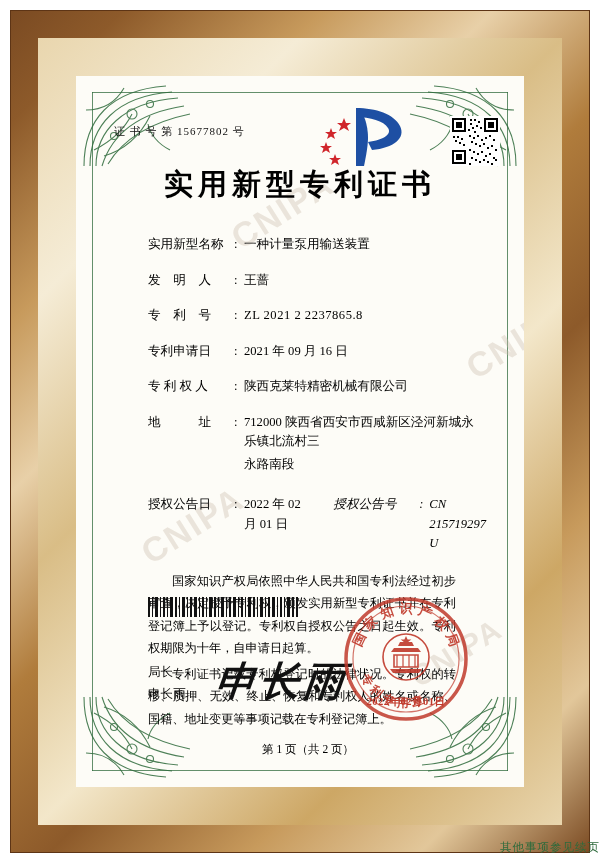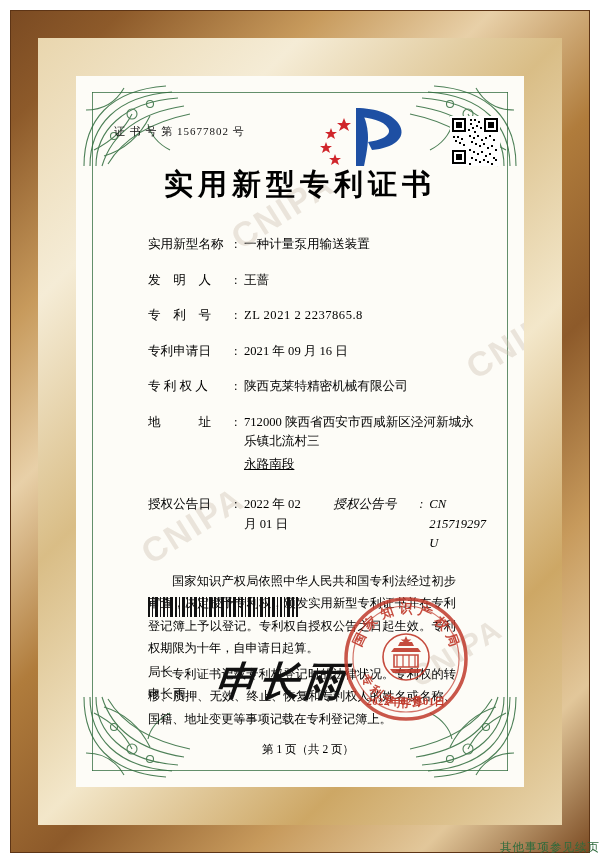--- a/index.html
+++ b/index.html
@@ -154,21 +154,21 @@
   }
   .flabel {
     width: 86px;
     flex: 0 0 86px;
     letter-spacing: 0px;
     white-space: nowrap;
   }
   .fcolon { width: 10px; flex: 0 0 10px; }
   .fvalue { flex: 1 1 auto; }
   .fvalue.mono { font-family: "Liberation Serif", serif; letter-spacing: .5px; }
-  .second-line { margin-left: 96px; margin-top: -12px; margin-bottom: 21px; text-decoration: underline; }
+  .second-line { margin-left: 96px; margin-top: -12px; margin-bottom: 21px; }
 
   .tworow { display: flex; justify-content: space-between; }
   .tworow .half { display: flex; }
   .tworow .half.right { margin-left: 24px; font-style: italic; }
   .tworow .flabel { width: 86px; flex: 0 0 86px; }
 
   .para {
     margin: 16px 30px 0 34px;
     font-size: 12.2px;
     line-height: 1.85;

